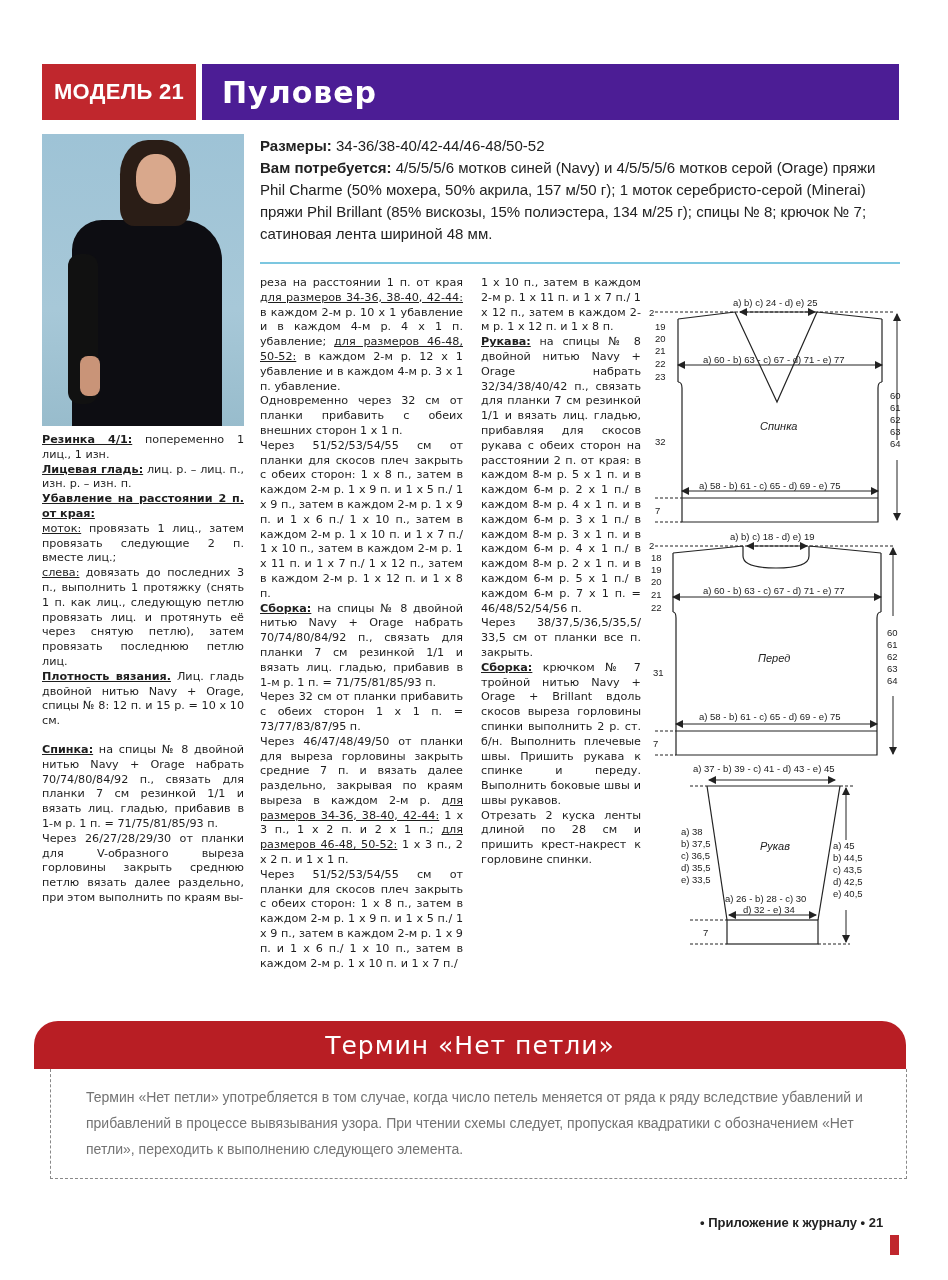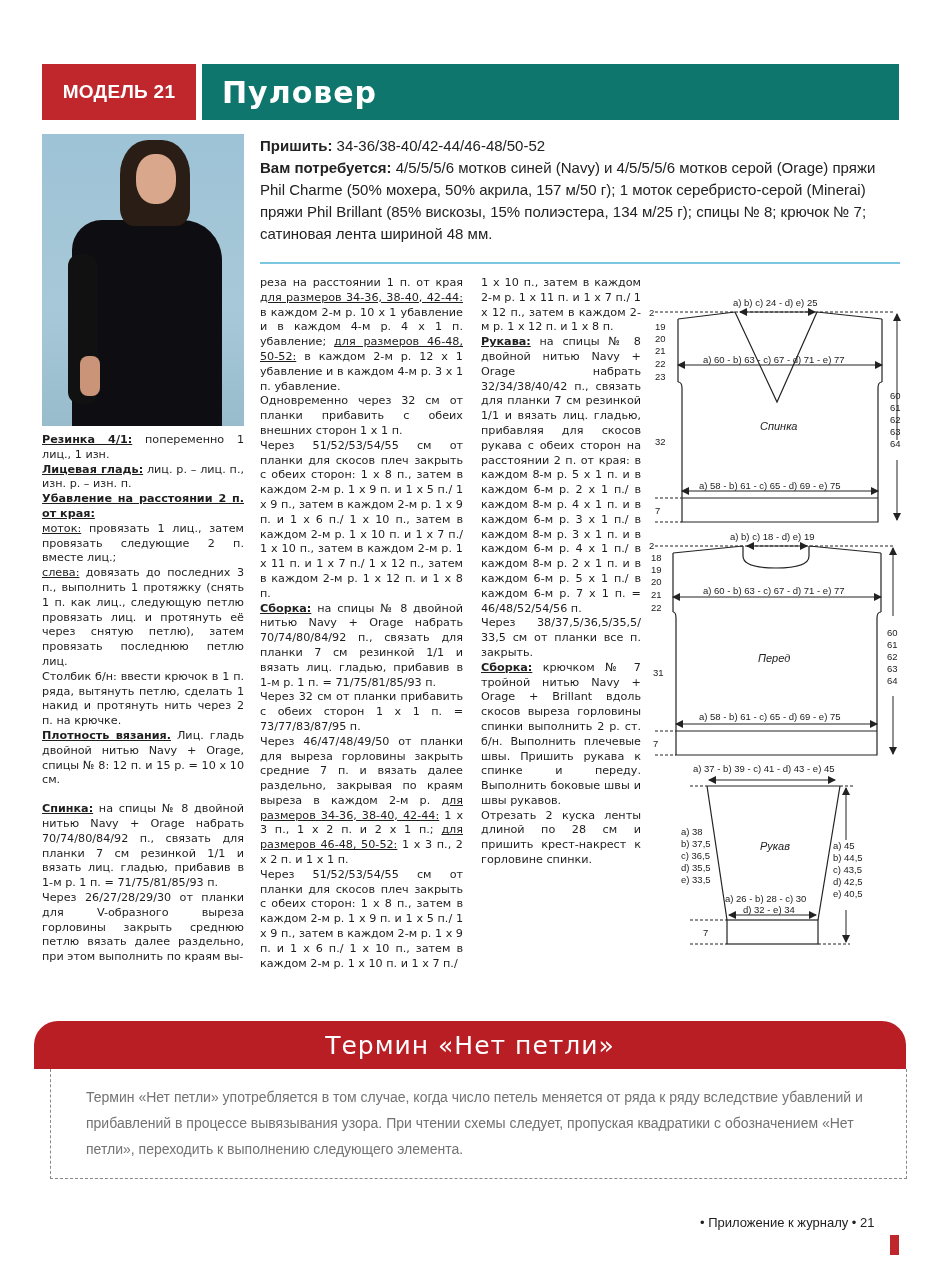--- a/index.html
+++ b/index.html
@@ -1,18 +1,18 @@
 <!DOCTYPE html>
 <html><head>
 <meta charset="utf-8">
 <style>
   html, body { margin:0; padding:0; background:#fff; }
   body { width:948px; height:1280px; position:relative; overflow:hidden; font-family:"DejaVu Sans", sans-serif; color:#1a1a1a; }
-  .hdr-red { position:absolute; left:42px; top:64px; width:154px; height:56px; background:#c0272d; color:#fff; font-family:"Liberation Sans", sans-serif; font-weight:bold; font-size:19px; display:flex; align-items:center; justify-content:center; letter-spacing:0.3px; }
-  .hdr-blue { position:absolute; left:202px; top:64px; width:697px; height:56px; background:#0f766e; color:#fff; font-family:"DejaVu Sans", sans-serif; font-weight:bold; font-size:30px; display:flex; align-items:center; padding-left:20px; box-sizing:border-box; letter-spacing:1px; }
+  .hdr-red { position:absolute; left:42px; top:64px; width:154px; height:56px; background:#c0272d; color:#fff; font-family:"Liberation Sans", sans-serif; font-weight:bold; font-size:22px; display:flex; align-items:center; justify-content:center; letter-spacing:0.3px; }
+  .hdr-blue { position:absolute; left:202px; top:64px; width:697px; height:56px; background:#4c1d95; color:#fff; font-family:"DejaVu Sans", sans-serif; font-weight:bold; font-size:30px; display:flex; align-items:center; padding-left:20px; box-sizing:border-box; letter-spacing:1px; }
   .photo { position:absolute; left:42px; top:134px; width:202px; height:292px; background:linear-gradient(180deg,#9ec3d6 0%,#a7c8d8 60%,#98bccc 100%); overflow:hidden; }
   .photo .hair { position:absolute; left:78px; top:6px; width:70px; height:86px; background:#2a1d16; border-radius:40% 40% 20% 20%; }
   .photo .face { position:absolute; left:94px; top:20px; width:40px; height:50px; background:#d9a88c; border-radius:45%; }
   .photo .neck { position:absolute; left:104px; top:66px; width:22px; height:26px; background:#c99478; }
   .photo .body { position:absolute; left:30px; top:86px; width:150px; height:210px; background:#0d0d12; border-radius:30px 40px 0 0; }
   .photo .arm { position:absolute; left:26px; top:120px; width:30px; height:150px; background:#111; border-radius:12px; }
   .photo .hand { position:absolute; left:38px; top:222px; width:20px; height:40px; background:#c99478; border-radius:8px; }
   .intro { position:absolute; left:260px; top:135px; width:640px; font-family:"Liberation Sans", sans-serif; font-size:15px; line-height:22px; color:#222; }
   .intro b { font-weight:bold; }
   .divider { position:absolute; left:260px; top:262px; width:640px; height:0; border-top:2px solid #7cc7e0; }
@@ -22,51 +22,50 @@
   .col u { text-decoration:underline; }
   .col1 { left:42px; top:433px; width:202px; }
   .col2 { left:260px; top:276px; width:203px; }
   .col3 { left:481px; top:276px; width:160px; }
   .gap { height:14px; }
   .diagram { position:absolute; left:645px; top:290px; width:280px; }
   .diagram svg text { font-family:"Liberation Sans", sans-serif; font-size:9.5px; fill:#222; }
   .term-bar { position:absolute; left:34px; top:1021px; width:872px; height:48px; background:#b81e24; border-radius:24px 24px 0 0; color:#fff; font-family:"DejaVu Sans", sans-serif; font-size:25px; display:flex; align-items:center; justify-content:center; letter-spacing:1px; }
   .term-box { position:absolute; left:50px; top:1069px; width:857px; height:110px; border-left:1px dashed #888; border-right:1px dashed #888; border-bottom:1px dashed #888; box-sizing:border-box; }
   .term-text { position:absolute; left:86px; top:1084px; width:790px; font-family:"Liberation Sans", sans-serif; font-size:14px; line-height:26px; color:#737373; }
-  .footer { position:absolute; left:700px; top:1215px; font-family:"Liberation Sans", sans-serif; font-size:13px; color:#222; }
+  .footer { position:absolute; left:700px; top:1215px; font-family:"Liberation Sans", sans-serif; font-size:13px; color:#222;font-weight:bold; }
   .footer-mark { position:absolute; left:890px; top:1235px; width:9px; height:20px; background:#c0272d; }
 </style>
 </head>
 <body>
 
 <div class="hdr-red">МОДЕЛЬ 21</div>
 <div class="hdr-blue">Пуловер</div>
 
 <div class="photo">
   <div class="body"></div>
   <div class="arm"></div>
   <div class="hand"></div>
   <div class="neck"></div>
   <div class="hair"></div>
   <div class="face"></div>
 </div>
 
 <div class="intro">
-  <div><b>Пришить:</b><span> 34-36/38-40/42-44/46-48/50-52</span></div>
+  <div><b>Размеры:</b><span> 34-36/38-40/42-44/46-48/50-52</span></div>
   <div><b>Вам потребуется:</b><span> 4/5/5/5/6 мотков синей (Navy) и 4/5/5/5/6 мотков серой (Orage) пряжи Phil Charme (50% мохера, 50% акрила, 157 м/50 г); 1 моток серебристо-серой (Minerai) пряжи Phil Brillant (85% вискозы, 15% полиэстера, 134 м/25 г); спицы № 8; крючок № 7; сатиновая лента шириной 48 мм.</span></div>
 </div>
 <div class="divider"></div>
 
 <div class="col col1">
   <p><b>Резинка 4/1:</b><span> попеременно 1 лиц., 1 изн.</span></p>
   <p><b>Лицевая гладь:</b><span> лиц. р. – лиц. п., изн. р. – изн. п.</span></p>
   <p><b>Убавление на расстоянии 2 п. от края:</b></p>
   <p><u>моток:</u><span> провязать 1 лиц., затем провязать следующие 2 п. вместе лиц.;</span></p>
   <p><u>слева:</u><span> довязать до последних 3 п., выполнить 1 протяжку (снять 1 п. как лиц., следующую петлю провязать лиц. и протянуть её через снятую петлю), затем провязать последнюю петлю лиц.</span></p>
-  <p>Столбик б/н: ввести крючок в 1 п. ряда, вытянуть петлю, сделать 1 накид и протянуть нить через 2 п. на крючке.</p>
   <p><b>Плотность вязания.</b><span> Лиц. гладь двойной нитью Navy + Orage, спицы № 8: 12 п. и 15 р. = 10 х 10 см.</span></p>
   <div class="gap"></div>
   <p><b>Спинка:</b><span> на спицы № 8 двойной нитью Navy + Orage набрать 70/74/80/84/92 п., связать для планки 7 см резинкой 1/1 и вязать лиц. гладью, прибавив в 1-м р. 1 п. = 71/75/81/85/93 п.</span></p>
   <p>Через 26/27/28/29/30 от планки для V-образного выреза горловины закрыть среднюю петлю вязать далее раздельно, при этом выполнить по краям вы-</p>
 </div>
 
 <div class="col col2">
   <p><span>реза на расстоянии 1 п. от края </span><u>для размеров 34-36, 38-40, 42-44:</u><span> в каждом 2-м р. 10 х 1 убавление и в каждом 4-м р. 4 х 1 п. убавление; </span><u>для размеров 46-48, 50-52:</u><span> в каждом 2-м р. 12 х 1 убавление и в каждом 4-м р. 3 х 1 п. убавление.</span></p>
   <p>Одновременно через 32 см от планки прибавить с обеих внешних сторон 1 х 1 п.</p>
   <p>Через 51/52/53/54/55 см от планки для скосов плеч закрыть с обеих сторон: 1 х 8 п., затем в каждом 2-м р. 1 х 9 п. и 1 х 5 п./ 1 х 9 п., затем в каждом 2-м р. 1 х 9 п. и 1 х 6 п./ 1 х 10 п., затем в каждом 2-м р. 1 х 10 п. и 1 х 7 п./ 1 х 10 п., затем в каждом 2-м р. 1 х 11 п. и 1 х 7 п./ 1 х 12 п., затем в каждом 2-м р. 1 х 12 п. и 1 х 8 п.</p>

